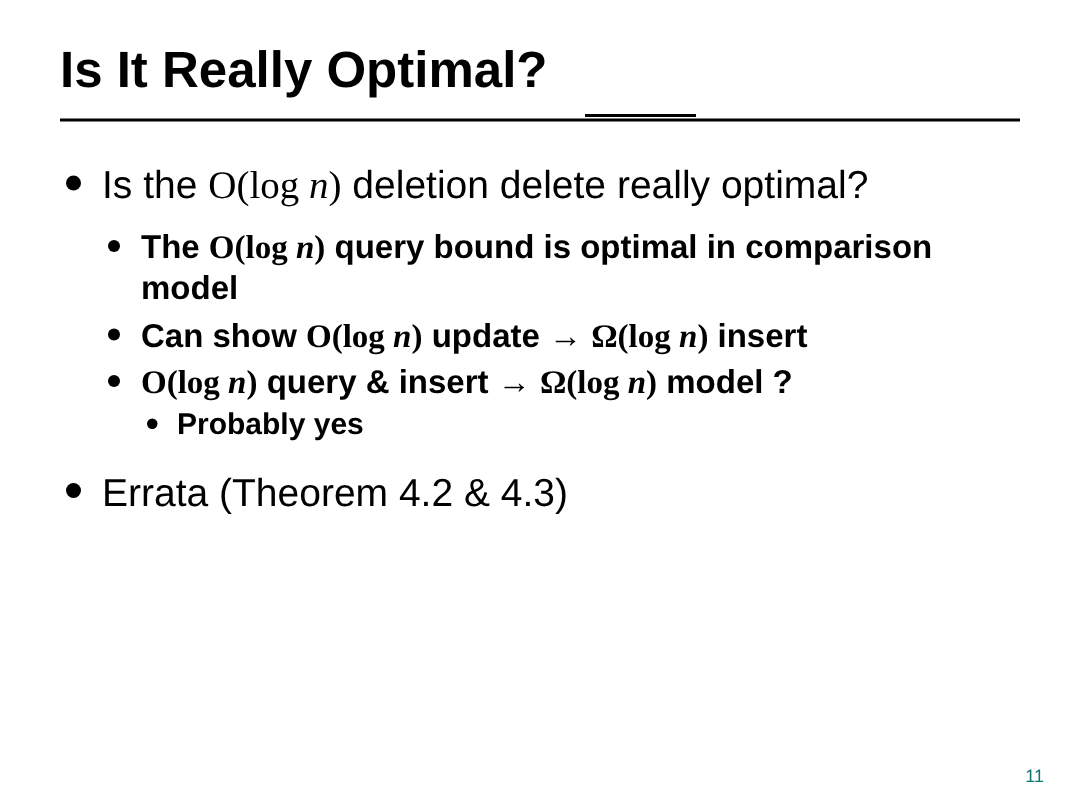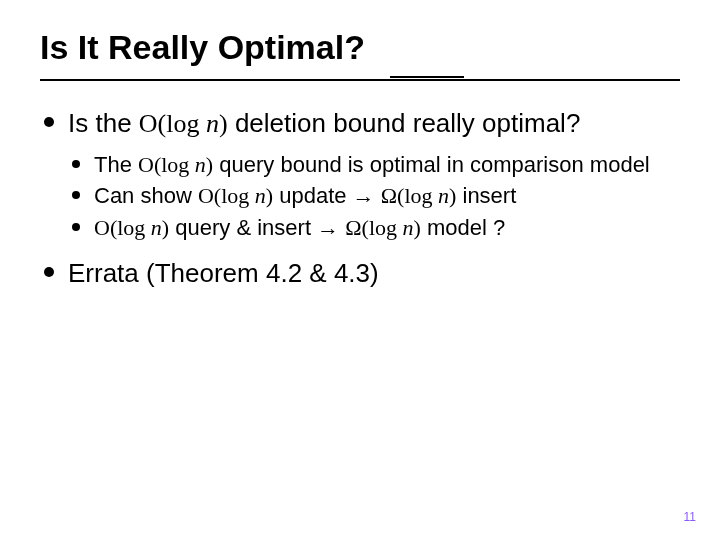--- a/index.html
+++ b/index.html
@@ -43,73 +43,79 @@
     left: 350px;
     right: 216px;
     top: -3px;
     border-top: 2px solid #000;
   }
   ul { list-style: none; margin: 0; padding: 0; }
   li { position: relative; }
   .l1 > li { padding-left: 28px; font-size: 26px; margin-bottom: 10px; line-height: 1.25; }
   .l1 > li > .dot { position:absolute; left:4px; top:10px; width:10px; height:10px; background:#000; border-radius:50%; }
   .l2 { margin-top: 10px; }
-  .l2 > li { padding-left: 26px; font-size: 22px; margin-bottom: 4px; line-height: 1.25; }
+  .l2 > li { padding-left: 26px; font-size: 22px; margin-bottom: 4px; line-height: 1.25; font-weight: bold; }
   .l2 > li > .dot { position:absolute; left:4px; top:9px; width:8px; height:8px; background:#000; border-radius:50%; }
   .l3 { margin-top: 2px; }
   .l3 > li { padding-left: 24px; font-size: 20px; margin-bottom: 2px; line-height: 1.25; }
   .l3 > li > .dot { position:absolute; left:4px; top:8px; width:7px; height:7px; background:#000; border-radius:50%; }
   .serif { font-family: "Times New Roman", Times, serif; text-align: center; }
   .ital { font-style: italic; }
   .pagenum {
     position: absolute;
     right: 24px;
     bottom: 16px;
     font-size: 12px;
-    color: #8b5cf6;
+    color: #0f766e;
   }
   sup.exp { font-style: italic; font-size: 0.65em; vertical-align: super; line-height: 0; }
 </style>
 </head>
 <body>
 
 <div class="slide">
 
   <h1 class="title">Is It Really Optimal?</h1>
   <div class="title-rule-wrap">
     <div class="title-rule-short"></div>
     <div class="title-rule-long"></div>
   </div>
 
   <ul class="l1">
 
     <li>
       <span class="dot"></span>
       <span>
-        <span>Is the </span><span class="serif"><span>O(log </span><span class="ital">n</span><span>)</span></span><span> deletion bound really optimal?</span>
+        <span>Is the </span><span class="serif"><span>O(log </span><span class="ital">n</span><span>)</span></span><span> deletion delete really optimal?</span>
       </span>
 
       <ul class="l2">
         <li>
           <span class="dot"></span>
           <span>
             <span>The </span><span class="serif"><span>O(log </span><span class="ital">n</span><span>)</span></span><span> query bound is optimal in comparison model</span>
           </span>
         </li>
         <li>
           <span class="dot"></span>
           <span>
             <span>Can show </span><span class="serif"><span>O(log </span><span class="ital">n</span><span>)</span></span><span> update → </span><span class="serif"><span>Ω(log </span><span class="ital">n</span><span>)</span></span><span> insert</span>
           </span>
         </li>
         <li>
           <span class="dot"></span>
           <span>
             <span class="serif"><span>O(log </span><span class="ital">n</span><span>)</span></span><span> query &amp; insert → </span><span class="serif"><span>Ω(log </span><span class="ital">n</span><span>)</span></span><span> model ?</span>
           </span>
+          <ul class="l3">
+            <li>
+              <span class="dot"></span>
+              <span>Probably yes</span>
+            </li>
+          </ul>
         </li>
       </ul>
     </li>
 
     <li style="margin-top:16px;">
       <span class="dot"></span>
       <span>Errata (Theorem 4.2 &amp; 4.3)</span>
 
     </li>
 

